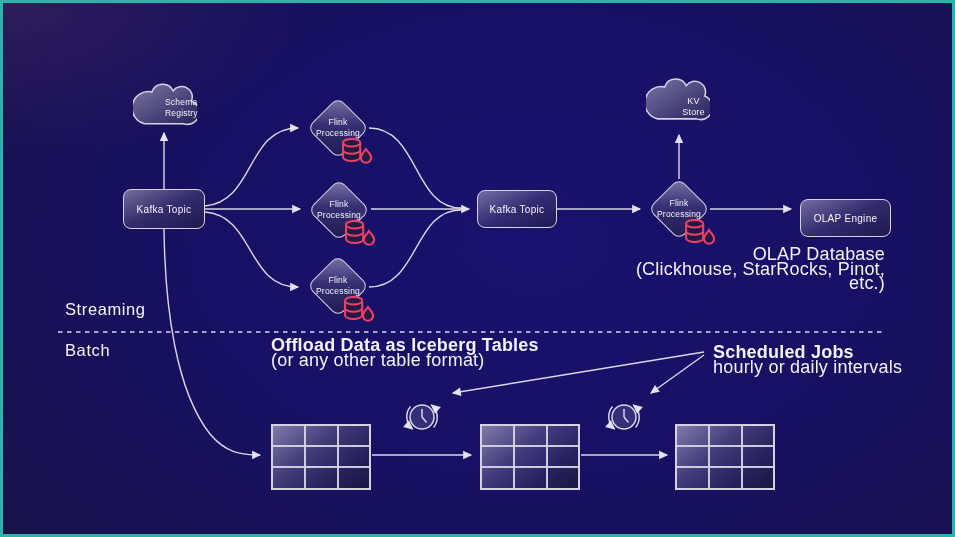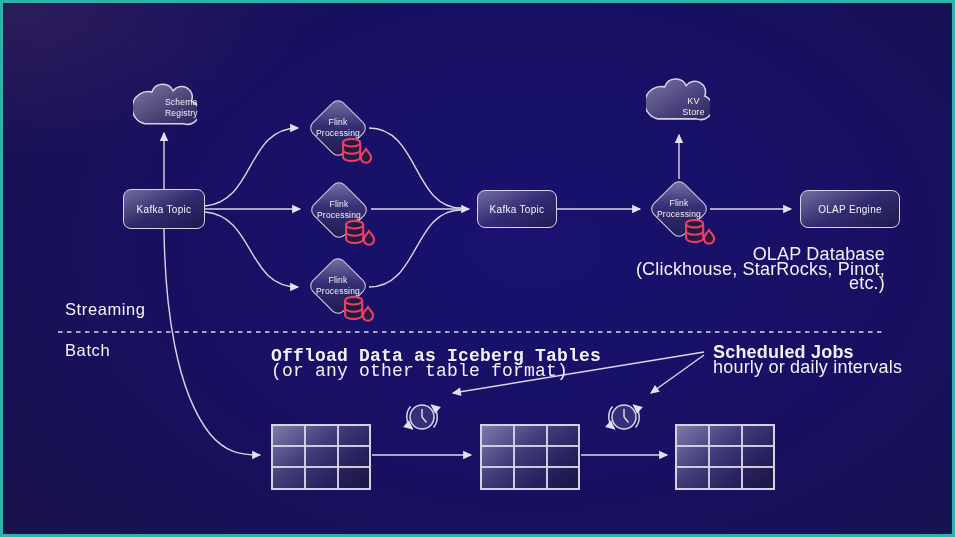--- a/index.html
+++ b/index.html
@@ -101,21 +101,21 @@
       <div>KV Store</div>
     </div>
   </div>
 
   <div class="node-box" style="left:120px;top:186px;width:82px;height:40px;">
     <span>Kafka Topic</span>
   </div>
   <div class="node-box" style="left:474px;top:187px;width:80px;height:38px;">
     <span>Kafka Topic</span>
   </div>
-  <div class="node-box" style="left:797px;top:187px;width:100px;height:38px;">
+  <div class="node-box" style="left:797px;top:196px;width:91px;height:38px;">
     <span>OLAP Engine</span>
   </div>
 
   <div class="diamond" style="left:313px;top:103px;">
     <div class="lbl">
       <div>Flink</div>
       <div>Processing</div>
     </div>
   </div>
   <div class="diamond" style="left:314px;top:185px;">
@@ -171,21 +171,21 @@
   </svg>
 
   <div class="section-label" style="left:62px;top:297px;">Streaming</div>
   <div class="section-label" style="left:62px;top:338px;">Batch</div>
 
   <div class="note" style="left:620px;top:244px;width:262px;text-align:right;">
     <div class="b" style="font-weight:500;">OLAP Database</div>
     <div>(Clickhouse, StarRocks, Pinot, etc.)</div>
   </div>
 
-  <div class="note" style="left:268px;top:346px;font-family:Liberation Mono, monospace;">
+  <div class="note" style="left:268px;top:335px;">
     <div class="b">Offload Data as Iceberg Tables</div>
     <div>(or any other table format)</div>
   </div>
 
   <div class="note" style="left:710px;top:342px;">
     <div class="b">Scheduled Jobs</div>
     <div>hourly or daily intervals</div>
   </div>
 
   <svg class="icon" style="left:397px;top:392px;" width="44" height="44" viewBox="0 0 44 44">

